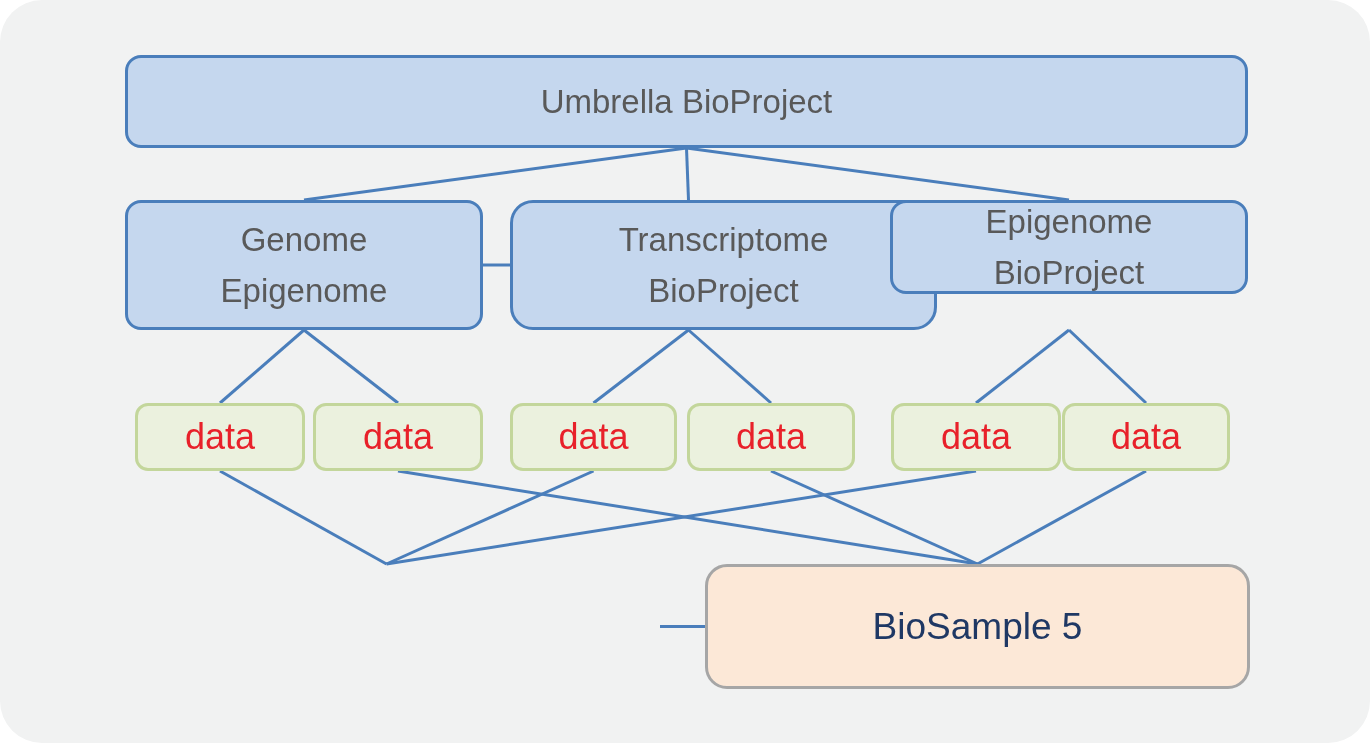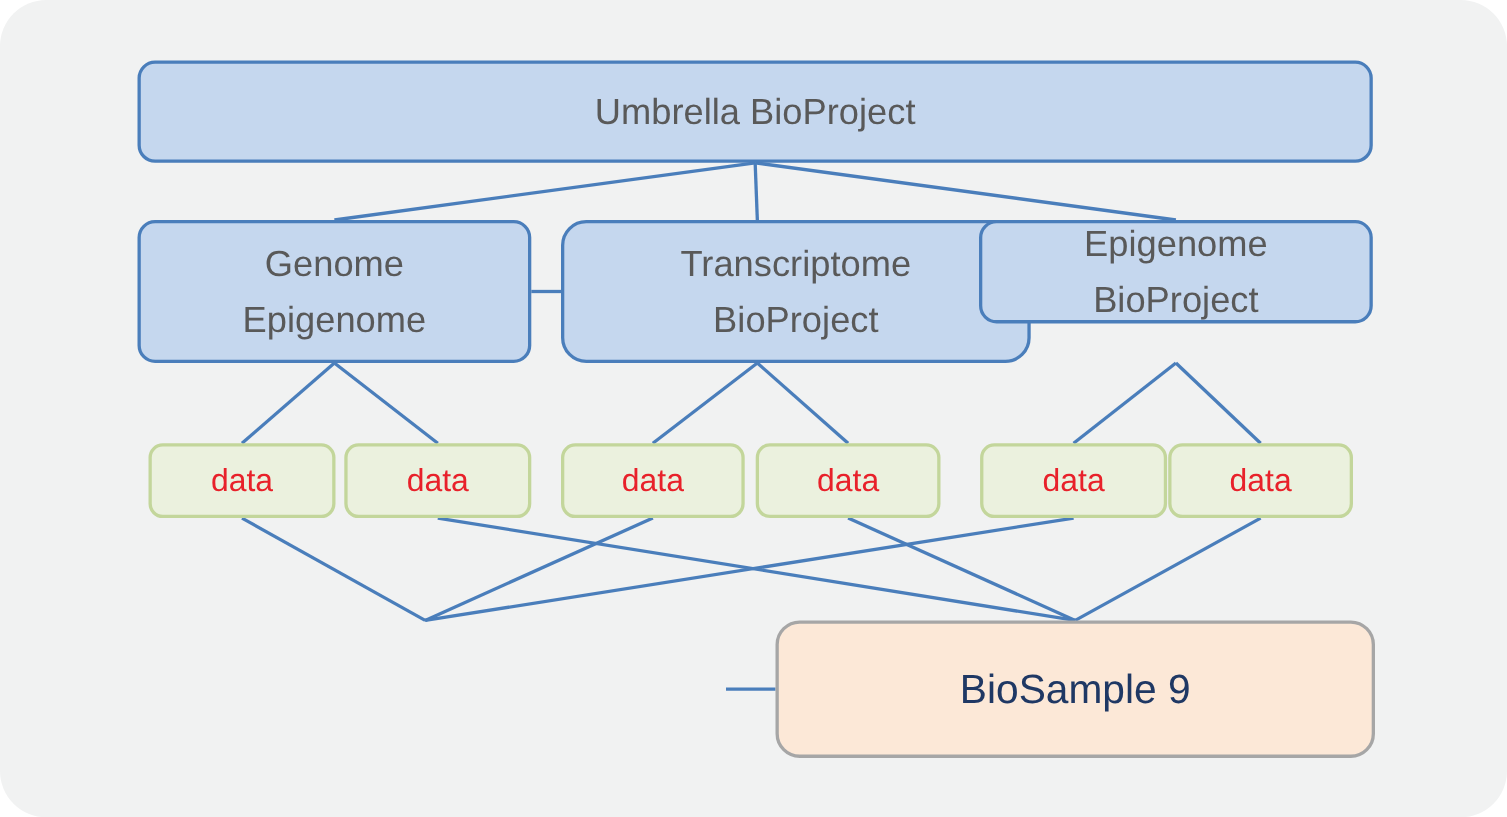--- a/index.html
+++ b/index.html
@@ -29,21 +29,21 @@
     border-radius:16px;
     color:var(--project-text,#595959);
     font-size:33px;
     line-height:1.55;
   }
   .datanode{
     background:var(--data-fill,#ebf1de);
     border:3px solid var(--data-border,#c3d69b);
     border-radius:13px;
     color:var(--data-text,#e8212a);
-    font-size:29px;
+    font-size:36px;
   }
   .sample{
     background:var(--sample-fill,#fce8d7);
     border:3px solid var(--sample-border,#a6a6a6);
     border-radius:22px;
     color:var(--sample-text,#1f3864);
     font-size:37px;
   }
   
   #n-umbrella      {left:125px; top:55px;  width:1123px; height:93px;}
@@ -124,15 +124,15 @@
   <div class="node datanode" id="n-data5">
     <span>data</span>
   </div>
 
   <div class="node datanode" id="n-data6">
     <span>data</span>
   </div>
 
 
   <div class="node sample" id="n-biosample2">
-    <span>BioSample 9</span>
+    <span>BioSample 5</span>
   </div>
 </div>
 
 </body></html>

